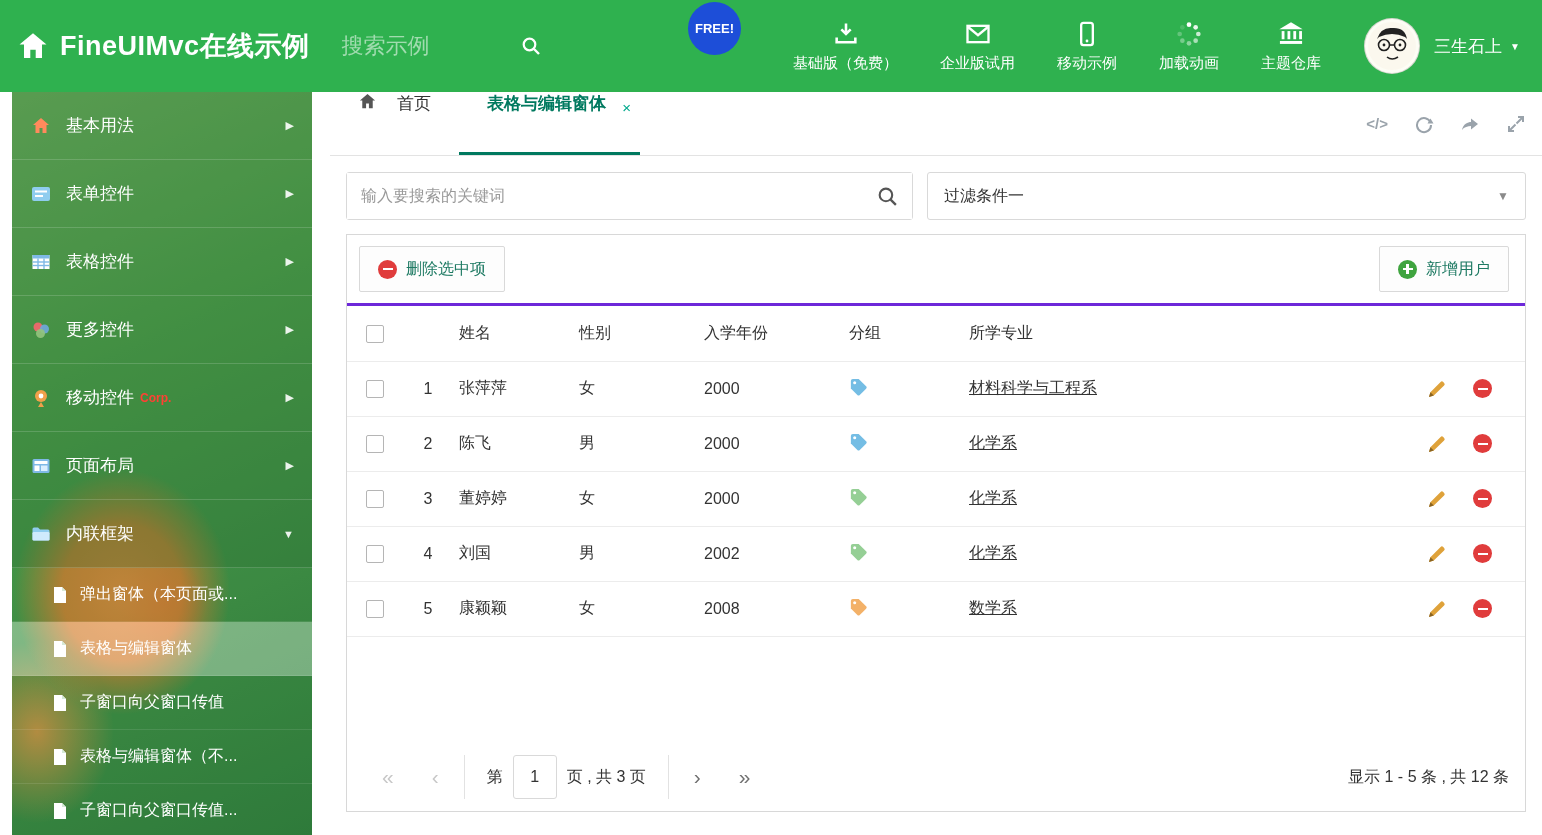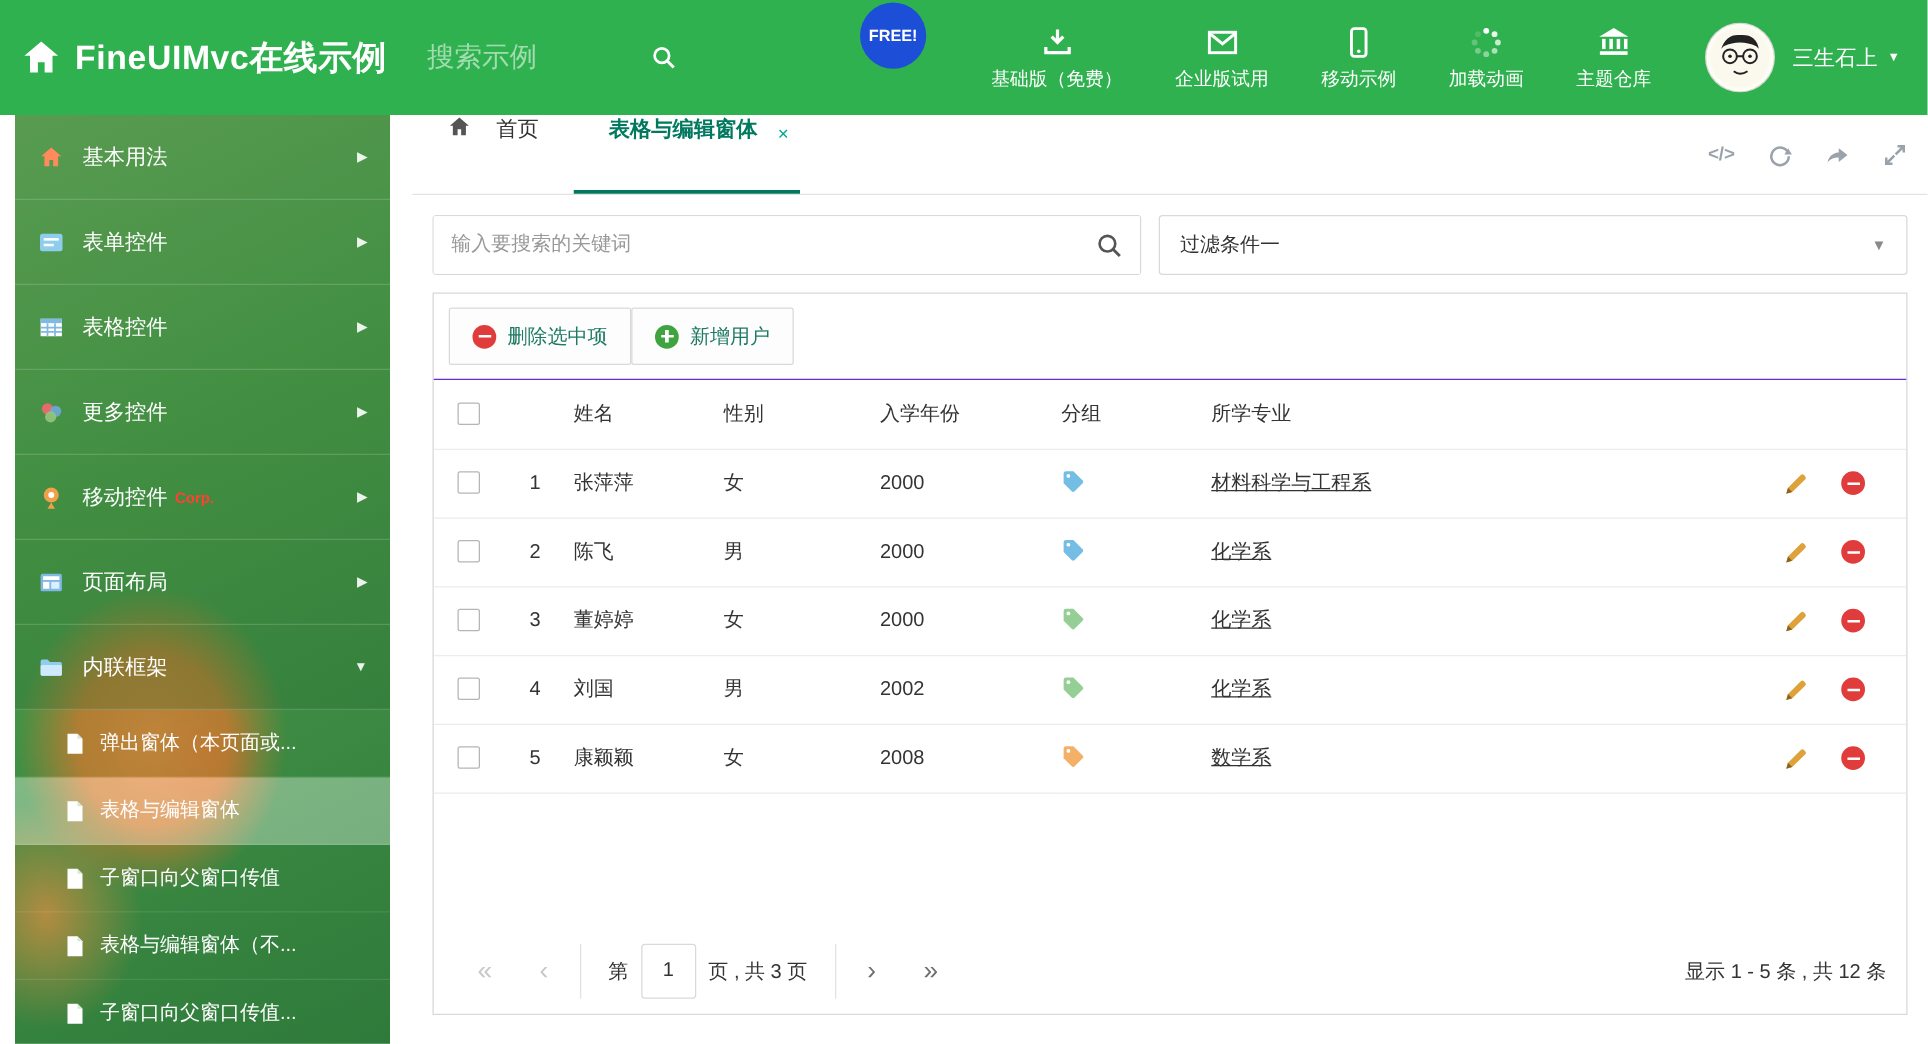--- a/index.html
+++ b/index.html
@@ -59,21 +59,21 @@
   .searchbox { flex:1; height:48px; border:1px solid #d9d9d9; border-radius:3px; position:relative; }
   .searchbox input { width:100%; height:100%; border:none; outline:none; padding:0 46px 0 14px;
                      font-size:16px; color:#0f766e; font-family:inherit; }
   .searchbox input::placeholder { color:#999; }
   .searchbox .mag { position:absolute; right:13px; top:12px; }
   .dropdown { flex:1; height:48px; border:1px solid #d9d9d9; border-radius:3px; display:flex;
               align-items:center; padding:0 16px; font-size:16px; color:#333; cursor:pointer; }
   .dropdown .caret { margin-left:auto; color:#8a8a8a; font-size:12px; }
 
   .panel { margin:0 16px; border:1px solid #d8d8d8; height:578px; display:flex; flex-direction:column; background:#fff; }
-  .ptoolbar { padding:11px 12px; display:flex; border-bottom:1px solid #6d28d9; }
+  .ptoolbar { padding:11px 12px; display:flex; justify-content:space-between; border-bottom:3px solid #6d28d9; }
   .btn { display:inline-flex; align-items:center; gap:9px; height:46px; padding:0 18px;
          border:1px solid #d9d9d9; border-radius:2px; background:#fdfdfd; font-size:16px;
          color:#1e7a63; cursor:pointer; font-family:inherit; }
   .btn.add { margin-right:4px; }
 
   .circle-ic { width:19px; height:19px; border-radius:50%; position:relative; display:inline-block; }
   .circle-ic.red { background:#e03c3c; }
   .circle-ic.green { background:#3fa43f; }
   .circle-ic::before { content:""; position:absolute; left:4.5px; top:8.5px; width:10px; height:2.4px; background:#fff; }
   .circle-ic.green::after { content:""; position:absolute; left:8.3px; top:4.7px; width:2.4px; height:10px; background:#fff; }

